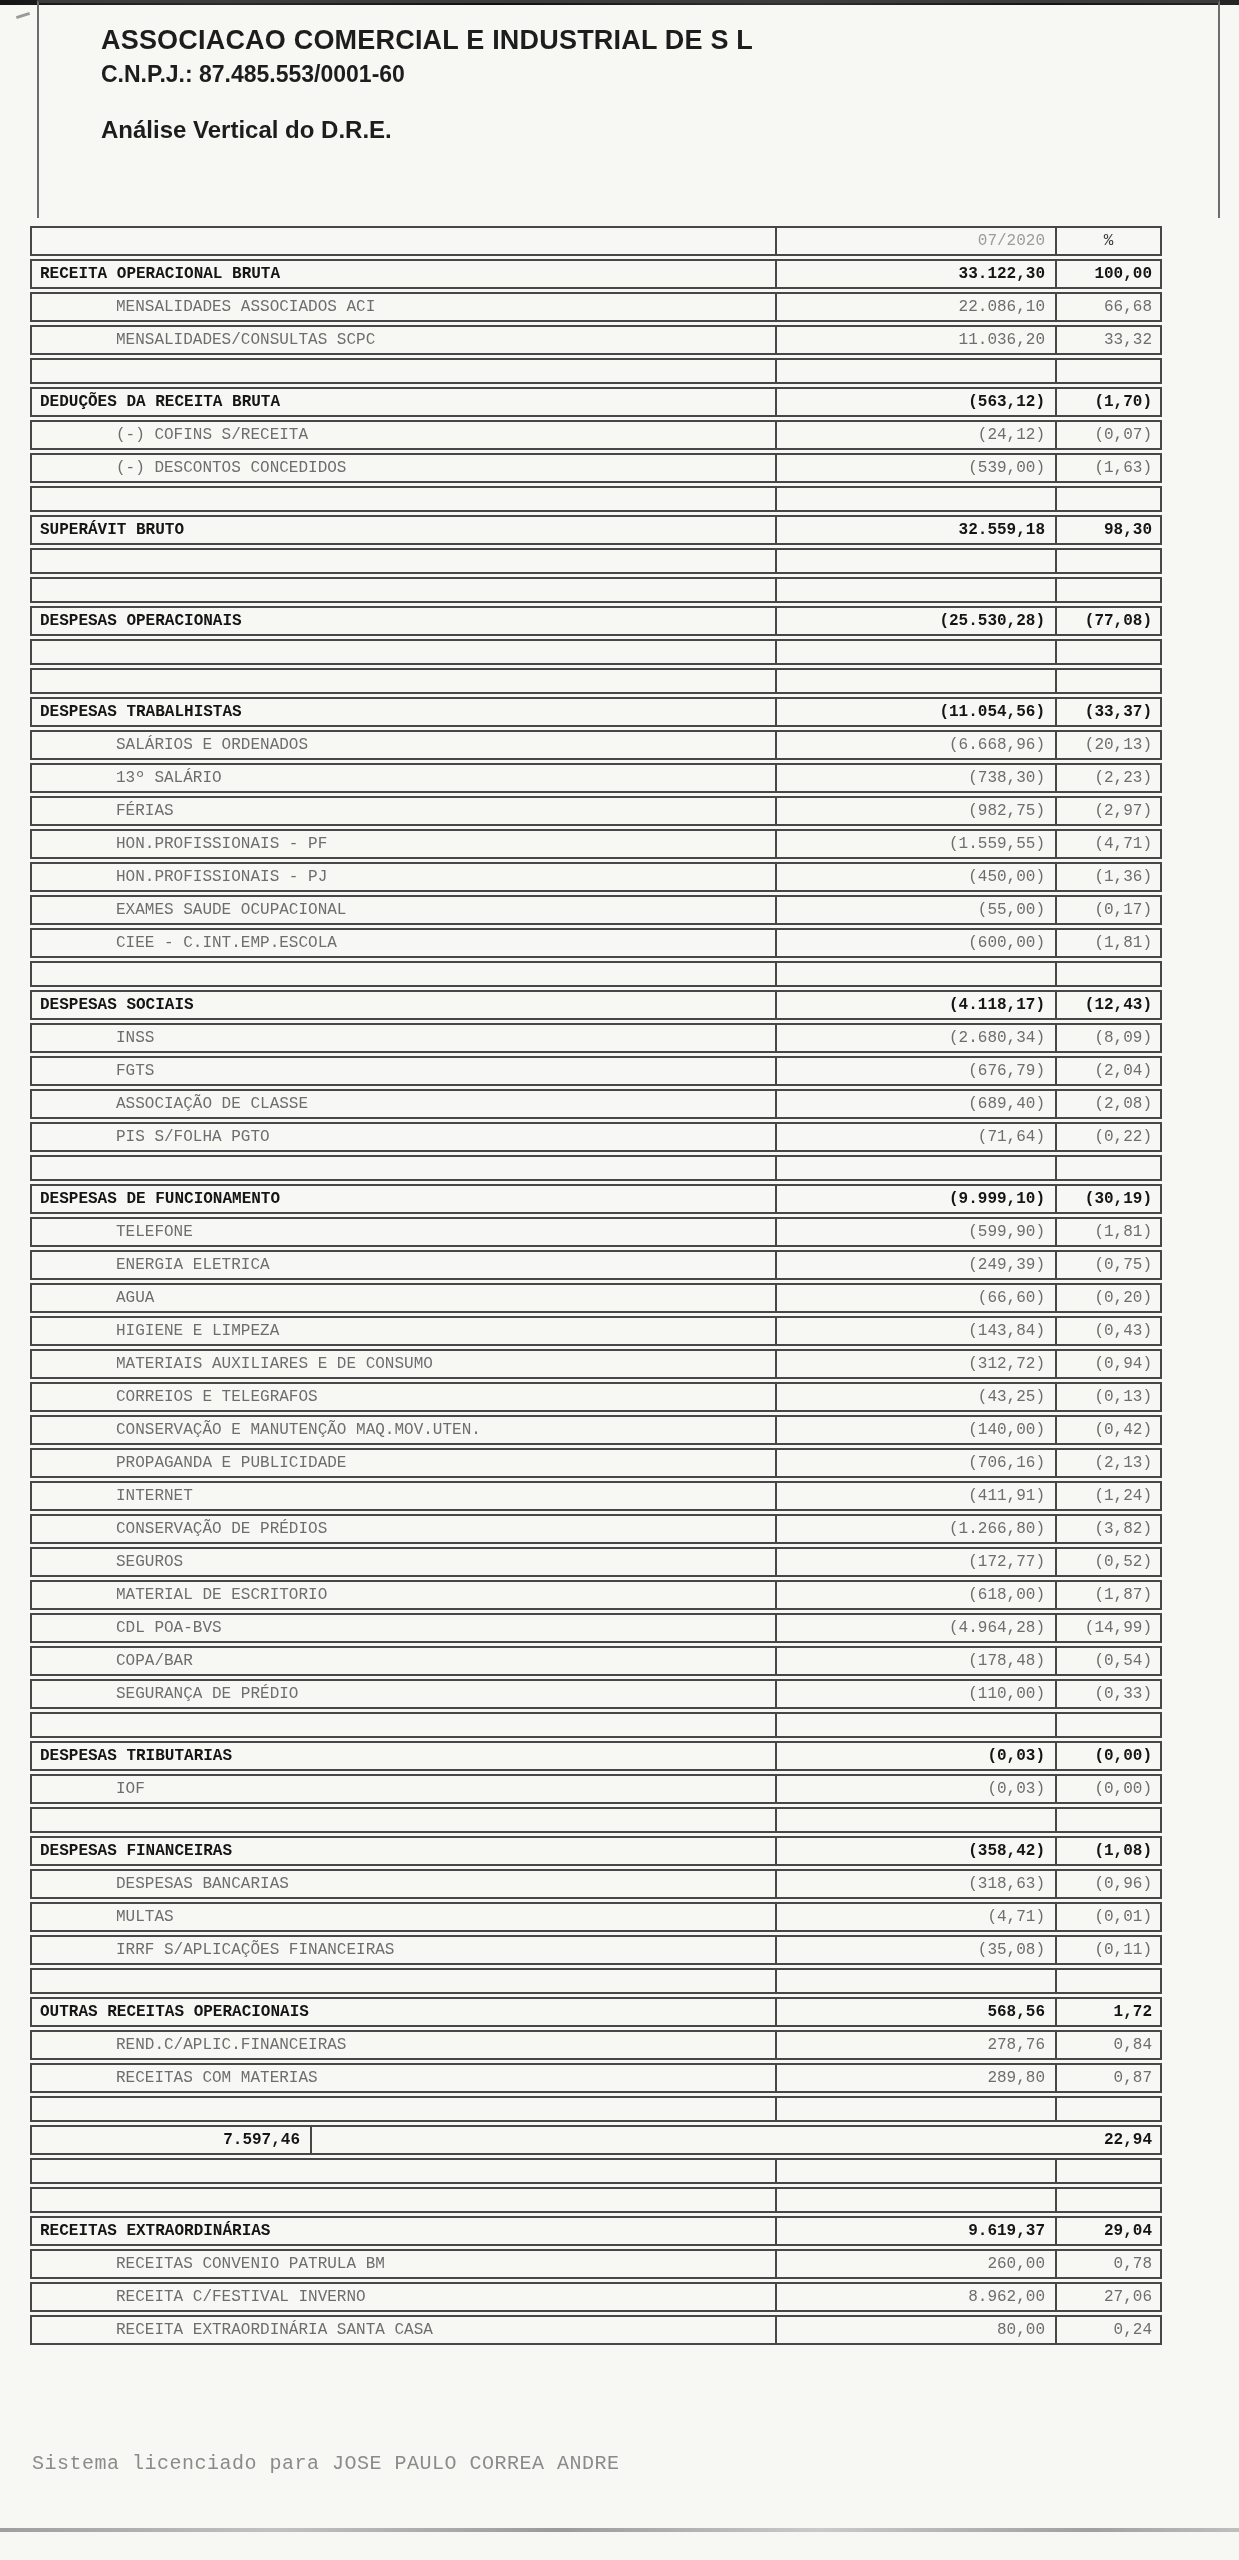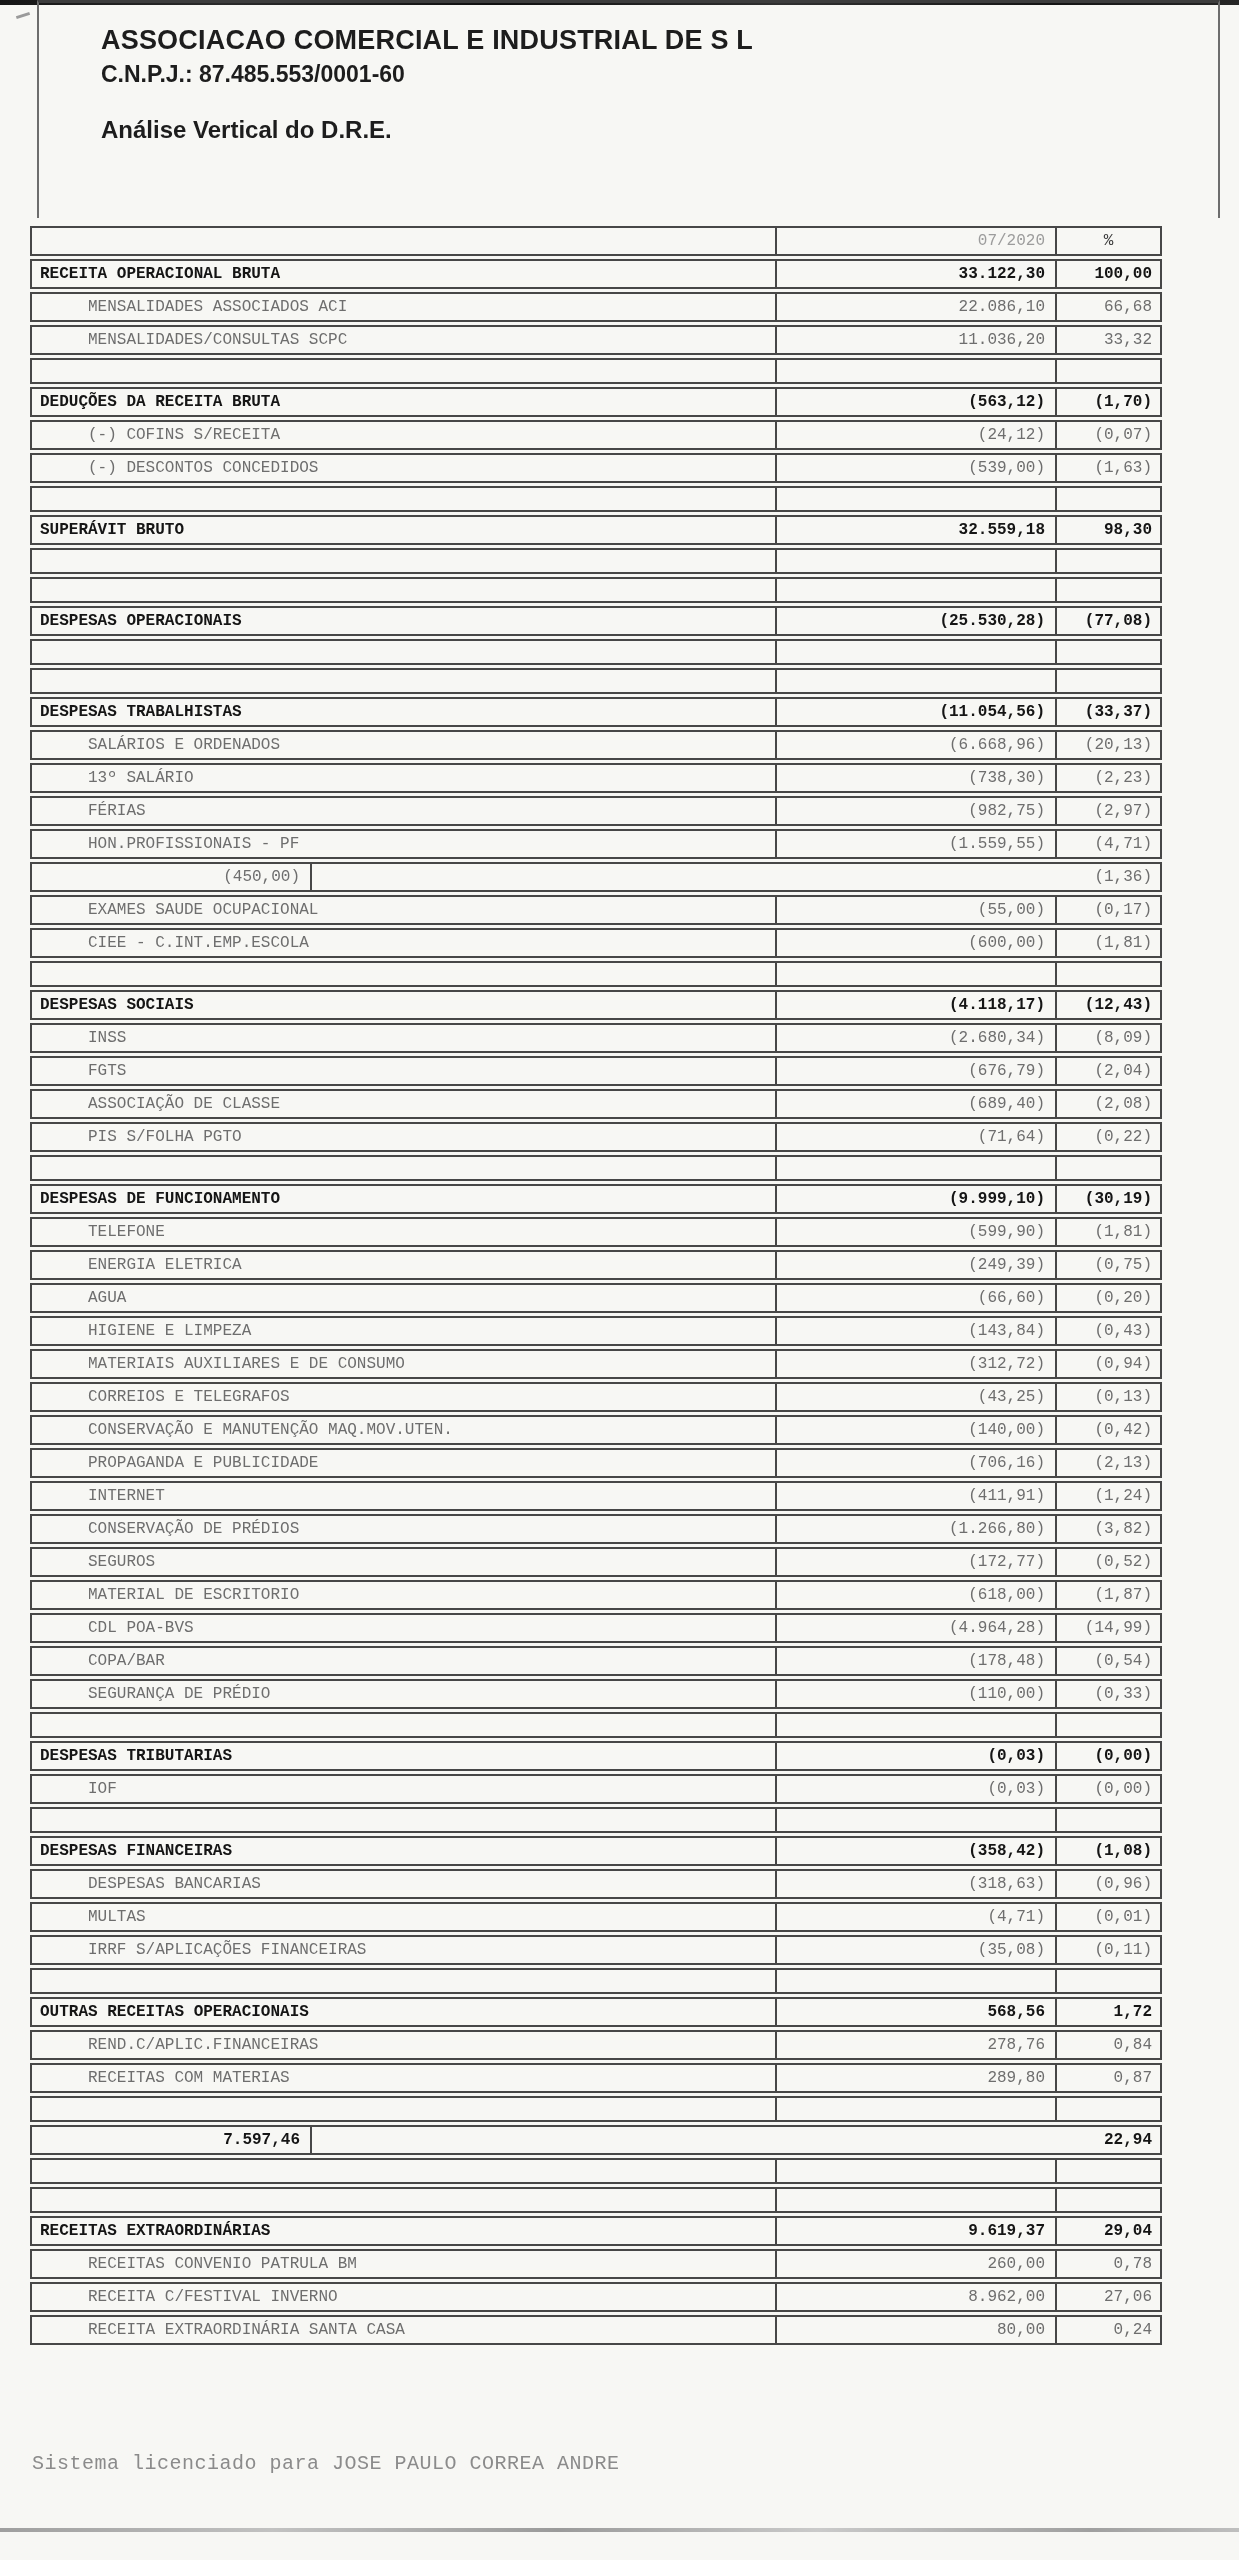--- a/index.html
+++ b/index.html
@@ -30,21 +30,21 @@
     display:flex;align-items:center;box-sizing:border-box;
     height:30px;margin-bottom:3px;
     border:2px solid #474747;
     font-size:16px;color:#6e6e6e;
   }
   .row.blank{height:26px;}
   .cell{display:flex;align-items:center;height:100%;box-sizing:border-box;overflow:hidden;white-space:nowrap;}
   .desc{width:745px;border-right:2px solid #474747;padding-left:8px;}
   .val{width:280px;border-right:2px solid #474747;justify-content:flex-end;padding-right:10px;}
   .pct{flex:1;justify-content:flex-end;padding-right:8px;}
-  .row.detail .desc{padding-left:56px;}
+  .row.detail .desc{padding-left:84px;}
   .row.section{color:#151515;font-weight:bold;justify-content:flex-end;}
   .row.head .val{color:#9c9c9c;}
   .row.head .pct{color:#383838;justify-content:center;padding-right:0;}
   
   .license{position:absolute;left:32px;top:2452px;font-size:20px;color:#8b8b8b;letter-spacing:.5px;}
 </style>
 </head>
 <body>
 
 <div class="scan-top-edge"></div>
@@ -151,20 +151,21 @@
     <div class="cell desc">FÉRIAS</div>
     <div class="cell val">(982,75)</div>
     <div class="cell pct">(2,97)</div>
   </div>
     <div class="row detail">
     <div class="cell desc">HON.PROFISSIONAIS - PF</div>
     <div class="cell val">(1.559,55)</div>
     <div class="cell pct">(4,71)</div>
   </div>
     <div class="row detail">
+    <div class="cell desc">HON.PROFISSIONAIS - PJ</div>
     <div class="cell val">(450,00)</div>
     <div class="cell pct">(1,36)</div>
   </div>
     <div class="row detail">
     <div class="cell desc">EXAMES SAUDE OCUPACIONAL</div>
     <div class="cell val">(55,00)</div>
     <div class="cell pct">(0,17)</div>
   </div>
     <div class="row detail">
     <div class="cell desc">CIEE - C.INT.EMP.ESCOLA</div>

